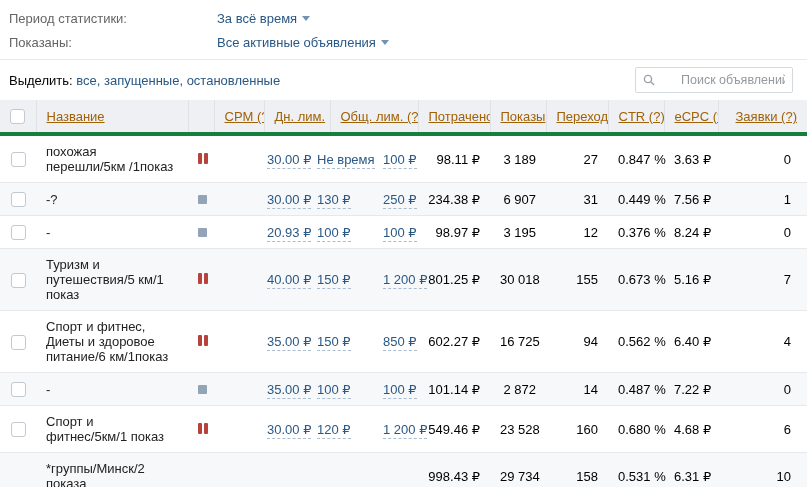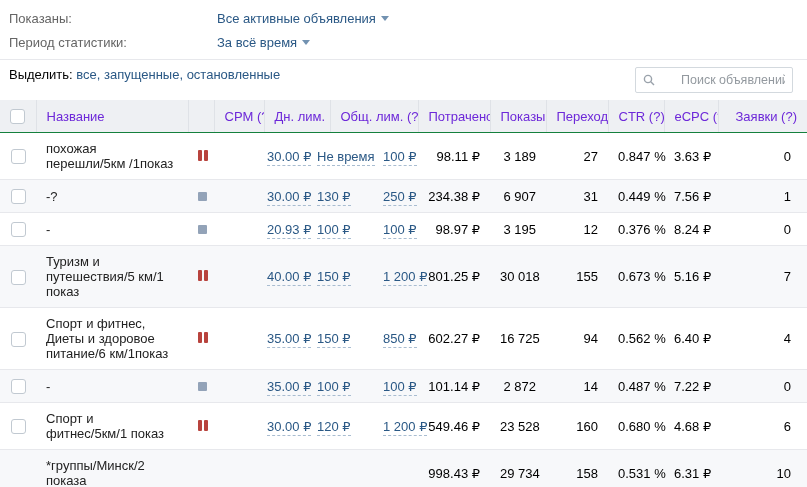--- a/index.html
+++ b/index.html
@@ -16,43 +16,43 @@
   .link { color:#2a5885; cursor:pointer; text-decoration:none; }
   .caret {
     display:inline-block; margin-left:5px; vertical-align:2px;
     width:0; height:0;
     border-left:4px solid transparent; border-right:4px solid transparent;
     border-top:5px solid #7292b1;
   }
   .campaign-info { margin:15px 0 11px; color:#222; }
   .divider { height:1px; background:#e7e8ec; }
   .select-bar {
-    display:flex; align-items:flex-start; justify-content:space-between;
+    display:flex; align-items:center; justify-content:space-between;
     padding:7px 14px 7px 9px;
   }
   .select-links a:not(:last-of-type)::after { content:", "; }
   .search-box {
     display:flex; align-items:center;
     width:158px; height:26px; padding:0 7px;
     border:1px solid #d3d9de; border-radius:2px; background:#fff;
   }
   .search-box svg { flex:0 0 auto; margin-right:6px; }
   .search-box input {
     border:none; outline:none; width:100%; padding:0;
     font:12.5px "Liberation Sans","DejaVu Sans",sans-serif; color:#222;
     background:transparent;
     margin-left:20px;
   }
   .search-box input::placeholder { color:#93999f; }
 
   table { width:807px; border-collapse:collapse; table-layout:fixed; font-size:13px; }
   thead th {
-    background:#eef0f3; color:#6d28d9; font-weight:normal; text-align:left;
-    padding:8px 10px; border-bottom:1px solid #15803d;
-    white-space:nowrap; overflow:hidden;
+    background:#eef0f3; color:#a16207; font-weight:normal; text-align:left;
+    padding:8px 10px; border-bottom:4px solid #15803d;
+    white-space:nowrap; overflow:hidden;text-decoration:underline;
   }
   thead th + th { border-left:1px solid #dfe2e7; }
   thead th.num { text-align:right; }
   tbody td {
     padding:8px 10px; border-bottom:1px solid #e7e8ec;
     vertical-align:middle; line-height:15px;
   }
   tbody tr:nth-child(even) { background:#f7f8fa; }
   td.num, tfoot td.num { text-align:right; white-space:nowrap; }
   td.name-cell { color:#222; cursor:pointer; }
@@ -68,26 +68,26 @@
   .pause-icon { display:inline-flex; gap:2px; cursor:pointer; }
   .pause-icon i { display:block; width:4px; height:11px; border-radius:1px; }
   .stop-icon { display:inline-block; width:9px; height:9px; border-radius:1px; cursor:pointer; }
   .status-cell { text-align:center; }
 </style>
 </head>
 <body>
 
 <div class="top">
   <div class="filter-row">
+    <div class="filter-label">Период статистики:</div>
+    <a class="link"><span>За всё время</span><span class="caret"></span></a>
+  </div>
+  <div class="filter-row">
     <div class="filter-label">Показаны:</div>
     <a class="link"><span>Все активные объявления</span><span class="caret"></span></a>
-  </div>
-  <div class="filter-row">
-    <div class="filter-label">Период статистики:</div>
-    <a class="link"><span>За всё время</span><span class="caret"></span></a>
   </div>
 </div>
 <div class="divider"></div>
 
 <div class="select-bar">
   <div class="select-links">
     <span>Выделить:</span>
     <a class="link">все</a><a class="link">запущенные</a><a class="link">остановленные</a>
   </div>
   <div class="search-box">

